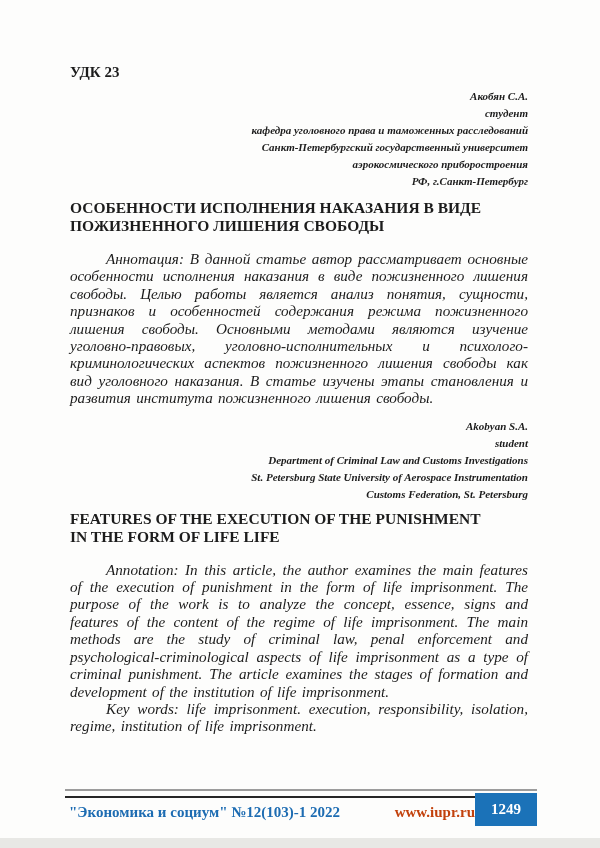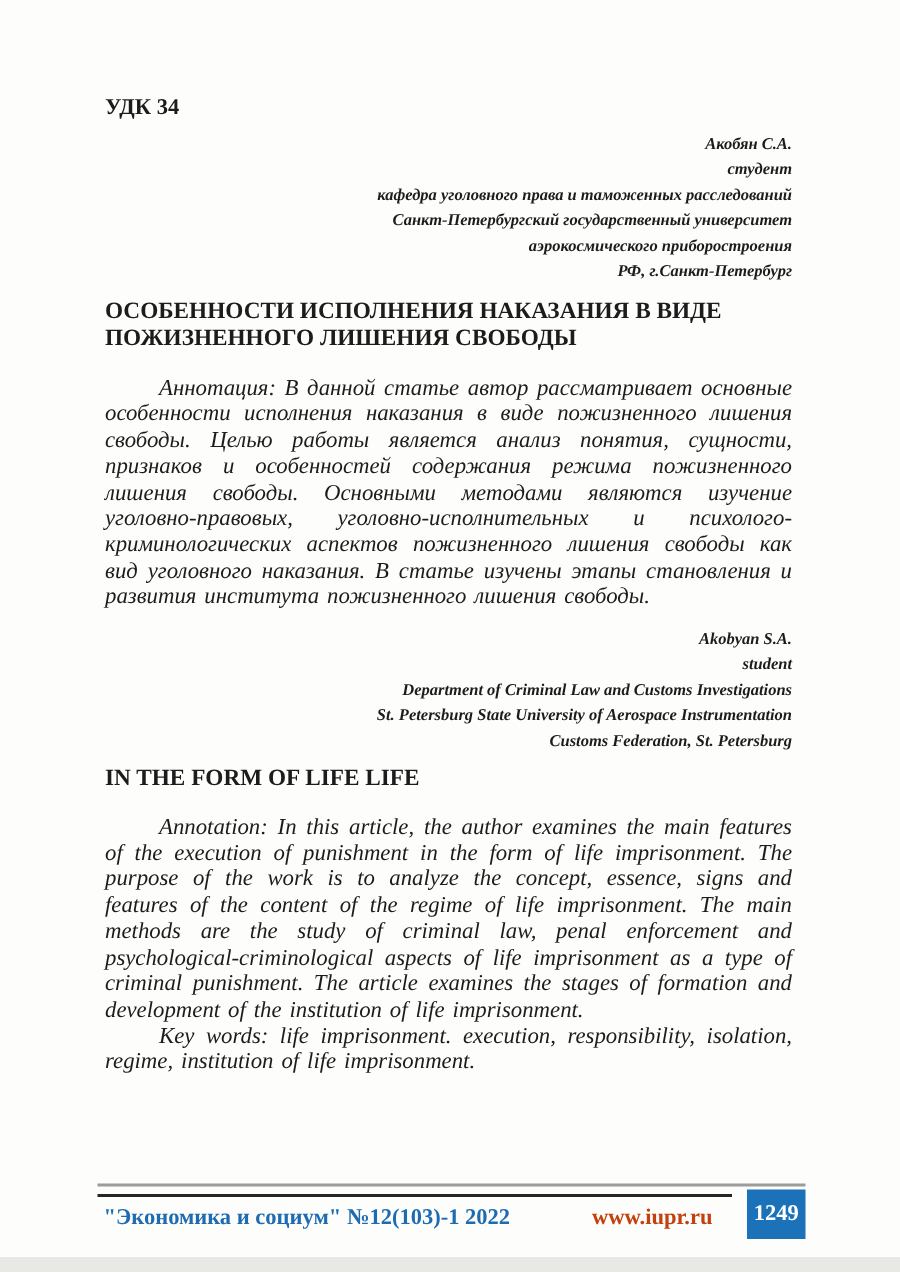--- a/index.html
+++ b/index.html
@@ -83,21 +83,21 @@
     justify-content: space-between;
     padding: 6px 62px 0 4px;
     font-weight: bold;
     font-size: 15px;
     line-height: 17px;
   }
   .page-badge {
     position: absolute;
     right: 0;
     top: 4px;
-    width: 39px;
+    width: 62px;
     height: 33px;
     display: flex;
     align-items: center;
     justify-content: center;
     color: #ffffff;
     font-weight: bold;
     font-size: 15px;
   }
   .scan-edge {
     position: absolute;
@@ -107,21 +107,21 @@
     height: 10px;
     background: #e8e8e5;
   }
 </style>
 </head>
 <body>
 
 <div class="page">
   <div class="content">
 
-    <div class="udc">УДК 34</div>
+    <div class="udc">УДК 23</div>
 
     <div class="author-block ru">
       <div>Акобян С.А.</div>
       <div>студент</div>
       <div>кафедра уголовного права и таможенных расследований</div>
       <div>Санкт-Петербургский государственный университет</div>
       <div>аэрокосмического приборостроения</div>
       <div>РФ, г.Санкт-Петербург</div>
     </div>
 
@@ -134,20 +134,21 @@
 
     <div class="author-block en">
       <div>Akobyan S.A.</div>
       <div>student</div>
       <div>Department of Criminal Law and Customs Investigations</div>
       <div>St. Petersburg State University of Aerospace Instrumentation</div>
       <div>Customs Federation, St. Petersburg</div>
     </div>
 
     <div class="article-title en">
+      <div>FEATURES OF THE EXECUTION OF THE PUNISHMENT</div>
       <div>IN THE FORM OF LIFE LIFE</div>
     </div>
 
     <p class="annot lead">Annotation: In this article, the author examines the main features of the execution of punishment in the form of life imprisonment. The purpose of the work is to analyze the concept, essence, signs and features of the content of the regime of life imprisonment. The main methods are the study of criminal law, penal enforcement and psychological-criminological aspects of life imprisonment as a type of criminal punishment. The article examines the stages of formation and development of the institution of life imprisonment.</p>
     <p class="annot">Key words: life imprisonment. execution, responsibility, isolation, regime, institution of life imprisonment.</p>
 
   </div>
 
   <div class="footer">
     <div class="rule-thin"></div>

